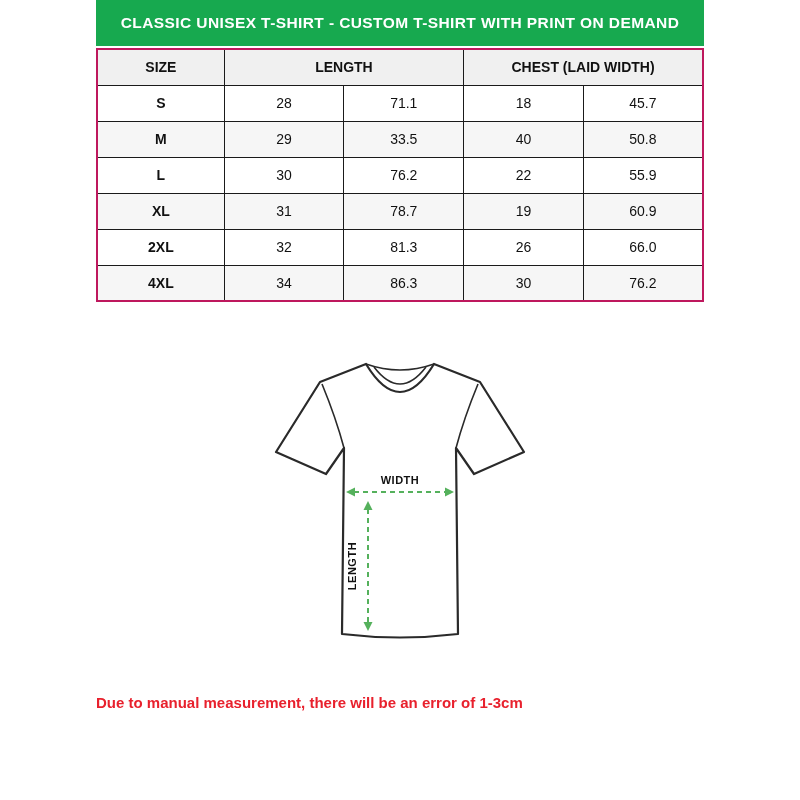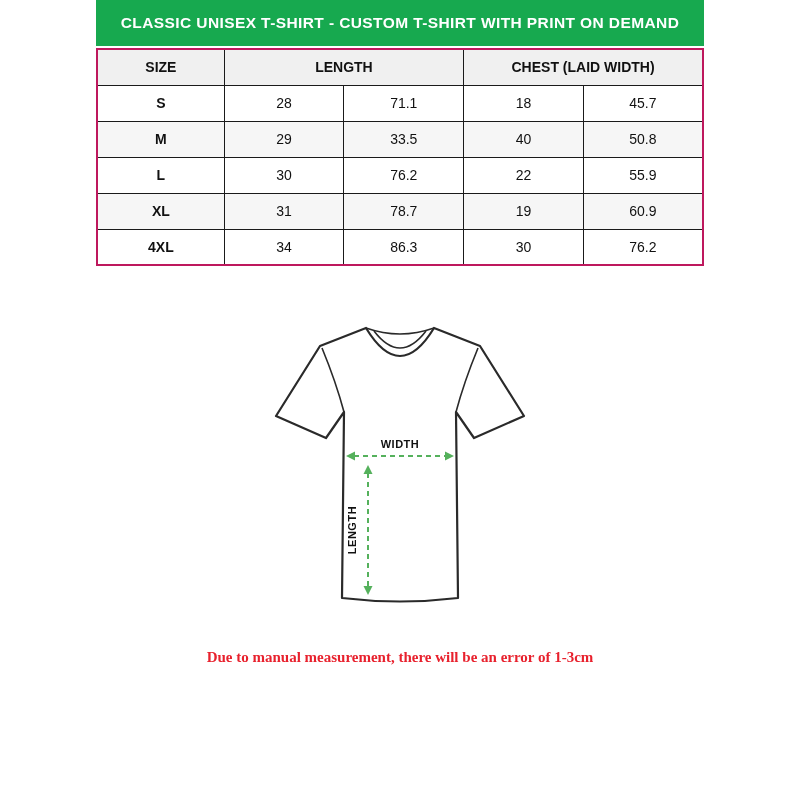--- a/index.html
+++ b/index.html
@@ -58,26 +58,24 @@
   .size-table tbody tr:nth-child(odd)  { background: #ffffff; }
   
   .diagram {
     margin-top: 42px;
     display: flex;
     justify-content: center;
     align-items: center;
   }
   
   .footer-note {
-    margin-top: 31px;
-    text-align: center;
+    margin-top: 40px;
     color: var(--note-red, #e8212d);
     font-weight: bold;
     font-size: 15px;
-    font-family: Liberation Serif, serif;
   }
   svg text {
     font-family: "Liberation Sans", sans-serif;
     font-weight: bold;
     font-size: 11px;
     letter-spacing: 0.5px;
     fill: #111;
   }
 </style>
 </head>
@@ -128,20 +126,27 @@
             <td class="cell-value">55.9</td>
           </tr>
           <tr>
             <td class="cell-size">XL</td>
             <td class="cell-value">31</td>
             <td class="cell-value">78.7</td>
             <td class="cell-value">19</td>
             <td class="cell-value">60.9</td>
           </tr>
           <tr>
+            <td class="cell-size">2XL</td>
+            <td class="cell-value">32</td>
+            <td class="cell-value">81.3</td>
+            <td class="cell-value">26</td>
+            <td class="cell-value">66.0</td>
+          </tr>
+          <tr>
             <td class="cell-size">4XL</td>
             <td class="cell-value">34</td>
             <td class="cell-value">86.3</td>
             <td class="cell-value">30</td>
             <td class="cell-value">76.2</td>
           </tr>
         </tbody>
     </table>
 
     <div class="diagram">

